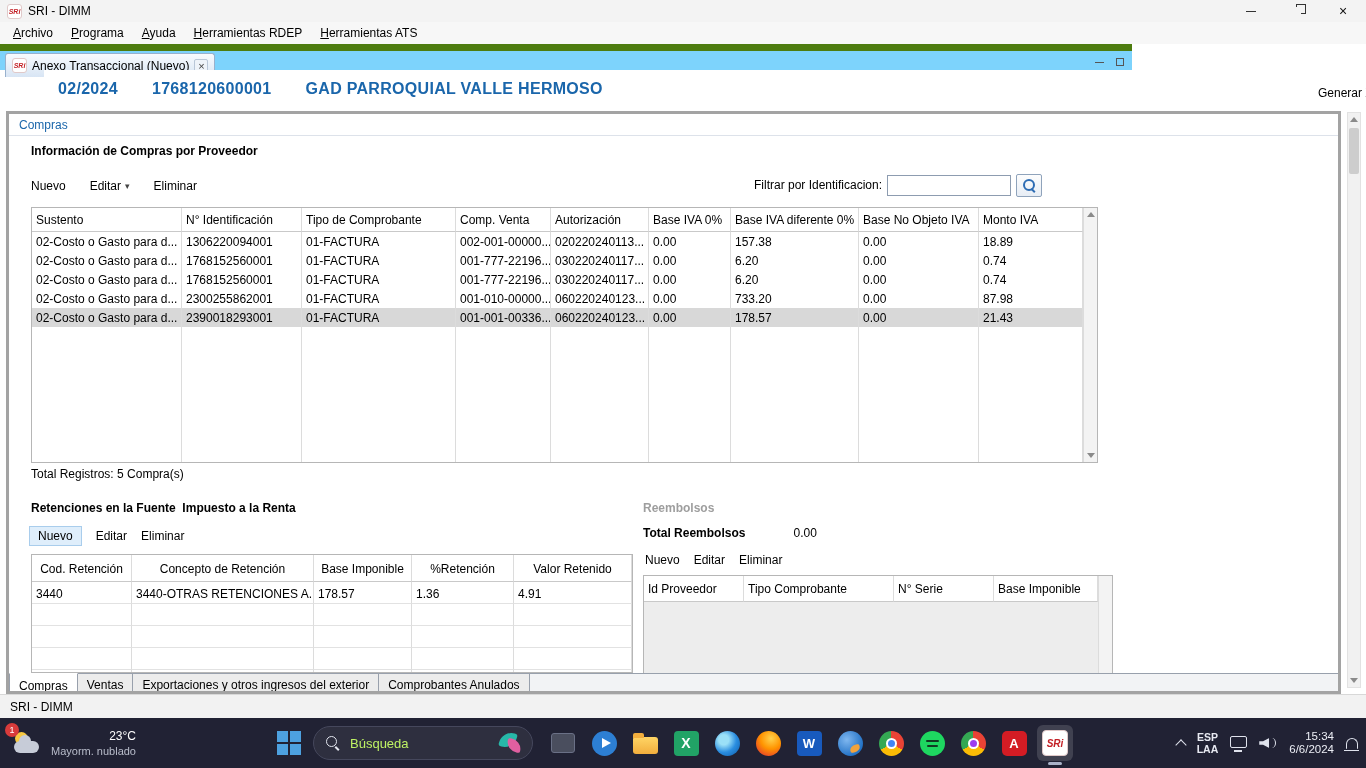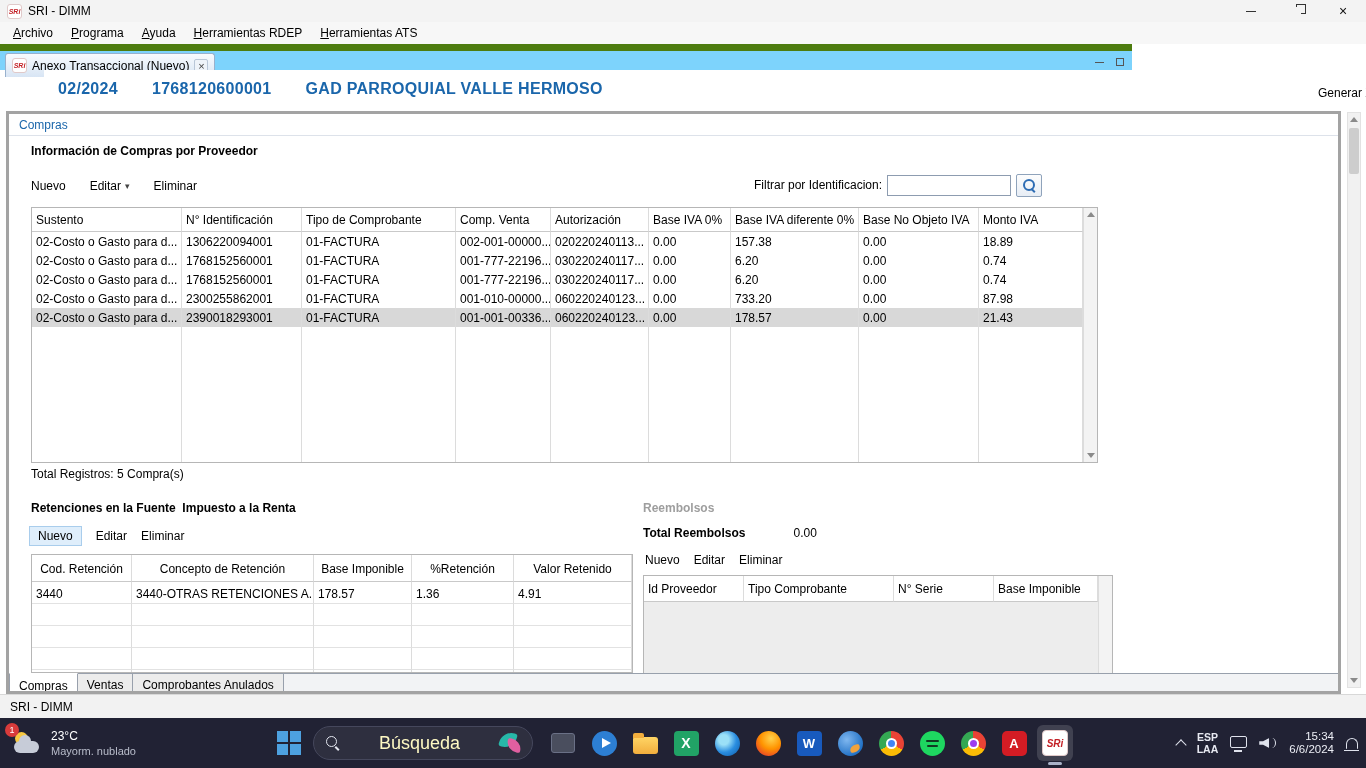--- a/index.html
+++ b/index.html
@@ -110,31 +110,31 @@
   .statusbar { position:absolute; left:0; top:694px; width:1366px; height:24px; background:#f2f2f2; border-top:1px solid #d8d8d8; display:flex; align-items:center; padding-left:10px; font-size:12px; }
 
   
   .taskbar { position:absolute; left:0; top:718px; width:1366px; height:50px; background:#212234; color:#e8eaf2; }
   .weather { position:absolute; left:10px; top:6px; height:38px; display:flex; align-items:center; gap:9px; }
   .weather-icon { position:relative; width:32px; height:32px; }
   .w-sun { position:absolute; left:5px; top:5px; width:13px; height:13px; border-radius:50%; background:#f8c942; }
   .w-cloud { position:absolute; left:4px; top:14px; width:25px; height:12px; border-radius:8px; background:#c7ccd8; }
   .w-cloud::before { content:""; position:absolute; left:5px; top:-6px; width:12px; height:12px; border-radius:50%; background:#c7ccd8; }
   .w-badge { position:absolute; left:-5px; top:-4px; min-width:14px; height:14px; border-radius:7px; background:#d83b3b; color:#fff; font-size:9px; display:flex; align-items:center; justify-content:center; padding:0 3px; z-index:2; }
-  .weather-temp { font-size:12px; color:#fff; line-height:15px; }
+  .weather-temp { font-size:12px; color:#fff; line-height:15px;text-align:right; }
   .weather-cond { font-size:11px; color:#b9bdcb; line-height:14px; }
 
   .start-btn { position:absolute; left:274px; top:10px; width:30px; height:30px; display:grid; grid-template-columns:11px 11px; grid-template-rows:11px 11px; gap:2px; place-content:center; }
   .start-btn span { background:#4da1e0; }
 
   .search-pill { position:absolute; left:313px; top:8px; width:220px; height:34px; border-radius:17px; background:#2e2f3f; border:1px solid #45475c; display:flex; align-items:center; padding:0 8px 0 12px; gap:10px; }
   .search-mag { width:14px; height:14px; position:relative; flex:0 0 auto; }
   .search-mag::before { content:""; position:absolute; left:0; top:0; width:9px; height:9px; border:1.6px solid #e3e6ef; border-radius:50%; }
   .search-mag::after { content:""; position:absolute; left:10px; top:10px; width:5px; height:1.6px; background:#e3e6ef; transform:rotate(45deg); transform-origin:0 0; }
-  .search-text { font-size:18px; color:#fef9c3; flex:1;margin-left:29px; }
+  .search-text { font-size:13px; color:#bef264; flex:1; }
   .bird { width:26px; height:26px; position:relative; flex:0 0 auto; }
   .bird::before { content:""; position:absolute; left:2px; top:2px; width:16px; height:16px; background:#27b7a8; border-radius:80% 15% 80% 15%; transform:rotate(15deg); }
   .bird::after { content:""; position:absolute; left:9px; top:9px; width:14px; height:13px; background:#e05fa0; border-radius:15% 80% 15% 80%; transform:rotate(10deg); }
 
   .task-icons { position:absolute; left:545px; top:7px; display:flex; gap:5px; }
   .tslot { position:relative; width:36px; height:36px; display:flex; align-items:center; justify-content:center; border-radius:6px; }
   .tslot.active { background:rgba(255,255,255,.14); }
   .tslot.active::after { content:""; position:absolute; left:50%; bottom:-4px; transform:translateX(-50%); width:14px; height:3px; background:#aab2c8; border-radius:2px; }
 
   .ic-window { width:24px; height:20px; background:#4a4e5e; border:1px solid #6a7086; border-radius:3px; }
@@ -401,20 +401,21 @@
         <div class="gt-cell">N° Serie</div>
         <div class="gt-cell">Base Imponible</div>
       </div>
       <div class="reemb-body"></div>
       <div class="vstrip"></div>
     </div>
 
     <div class="bottom-tabs">
       <span class="btab active">Compras</span>
       <span class="btab">Ventas</span>
+      <span class="btab">Exportaciones y otros ingresos del exterior</span>
       <span class="btab">Comprobantes Anulados</span>
     </div>
   </div>
 
   <div class="main-vscroll">
     <span class="arr-up"></span>
     <span class="thumb"></span>
     <span class="arr-down"></span>
   </div>
 

